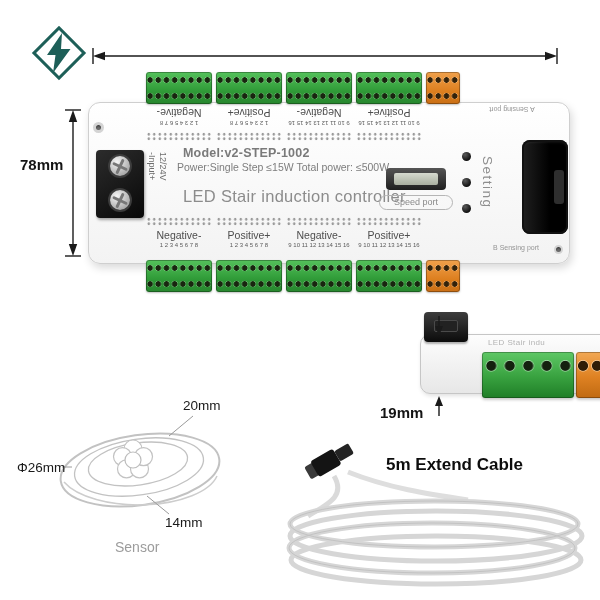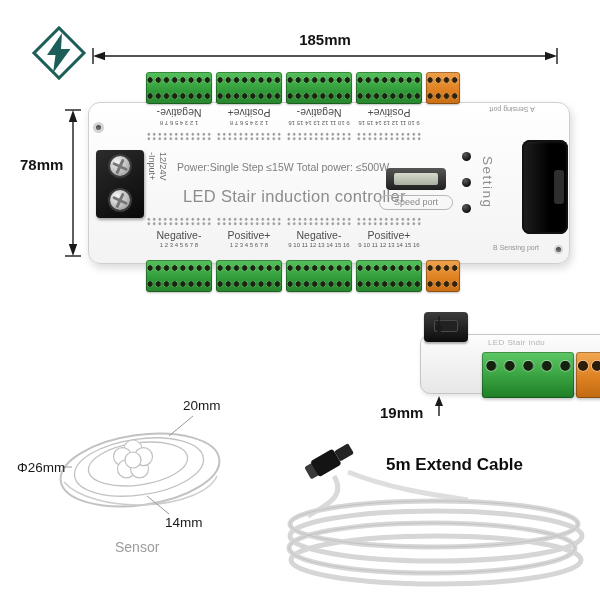--- a/index.html
+++ b/index.html
@@ -107,21 +107,20 @@
 </head>
 <body>
 
 <div id="app">
 
   <svg id="logo" width="62" height="62" viewBox="0 0 62 62">
     <rect x="13.3" y="13.3" width="35.4" height="35.4" transform="rotate(45 31 31)" fill="#ffffff" stroke="#1d5f58" stroke-width="3"></rect>
     <path d="M34 11 L19 33 L27.5 33 L25 51 L42.5 27 L33 27 Z" fill="#1d5f58"></path>
   </svg>
 
-  <div id="dim-w-label" class="dim-label">185mm</div>
   <svg id="dim-w" width="470" height="18">
     <line x1="14" y1="9" x2="456" y2="9" stroke="#1a1a1a" stroke-width="1.4"></line>
     <line x1="3" y1="1" x2="3" y2="17" stroke="#1a1a1a" stroke-width="1.4"></line>
     <line x1="467" y1="1" x2="467" y2="17" stroke="#1a1a1a" stroke-width="1.4"></line>
     <polygon points="3,9 15,4.8 15,13.2" fill="#1a1a1a"></polygon>
     <polygon points="467,9 455,4.8 455,13.2" fill="#1a1a1a"></polygon>
   </svg>
 
   <div id="dim-h-label" class="dim-label">78mm</div>
   <svg id="dim-h" width="18" height="152">
@@ -159,20 +158,21 @@
     <div id="hole-left" class="hole"></div>
     <div id="input-block">
       <div id="screw1" class="screw"></div>
       <div id="screw2" class="screw"></div>
     </div>
     <div id="input-label">
       <div>-Input+</div>
       <div>12/24V</div>
     </div>
 
+    <div id="model">Model:v2-STEP-1002</div>
     <div id="power">Power:Single Step ≤15W Total power: ≤500W</div>
     <div id="title">LED Stair induction controller</div>
 
     <div id="display">
       <div id="display-screen"></div>
     </div>
     <div id="speed">Speed port</div>
     <div id="pbtn1" class="pbtn"></div>
     <div id="pbtn2" class="pbtn"></div>
     <div id="pbtn3" class="pbtn"></div>

